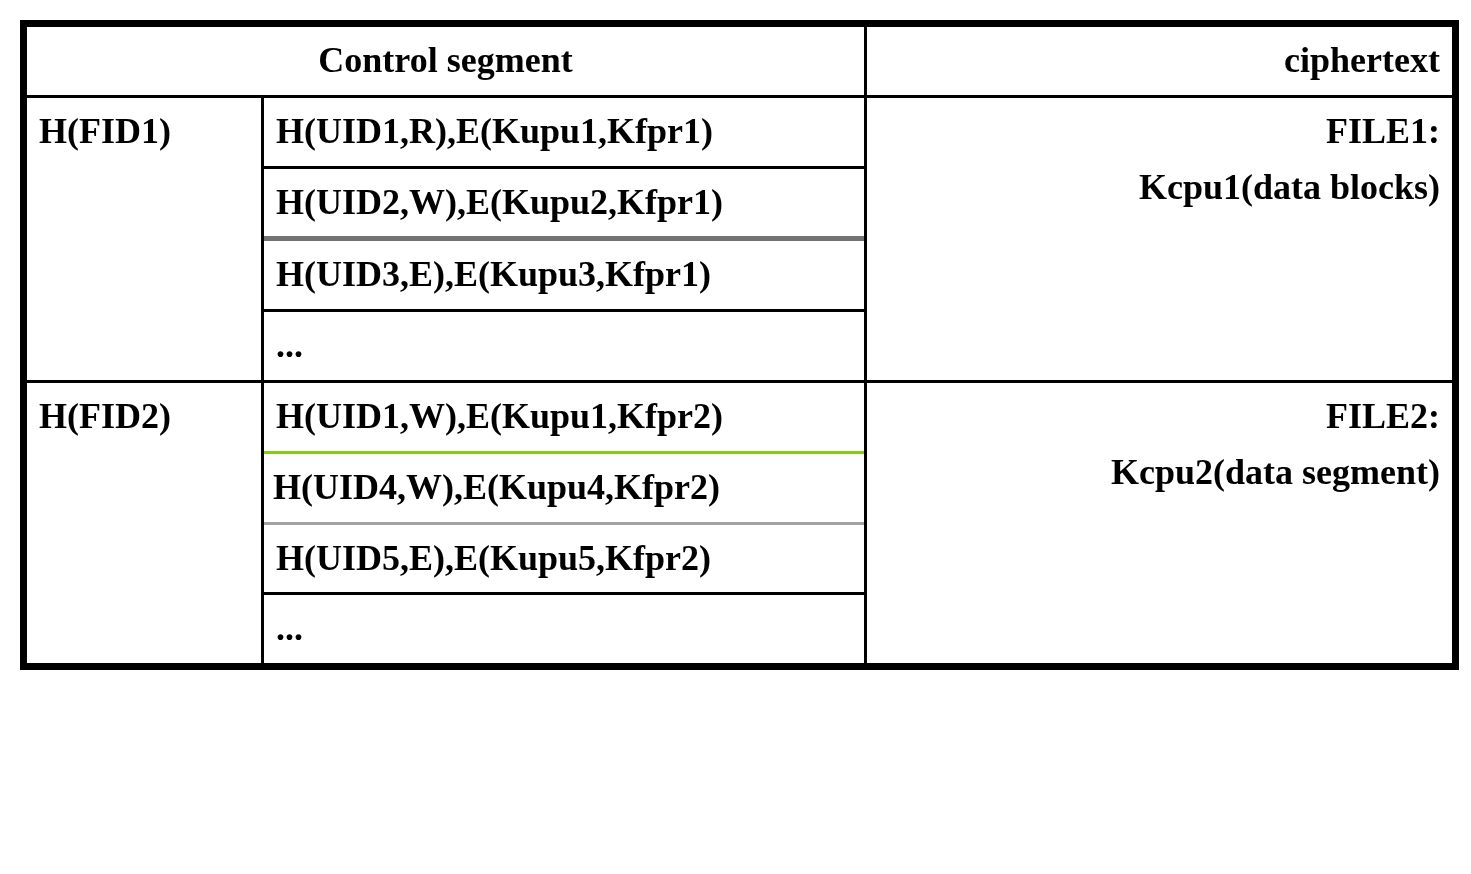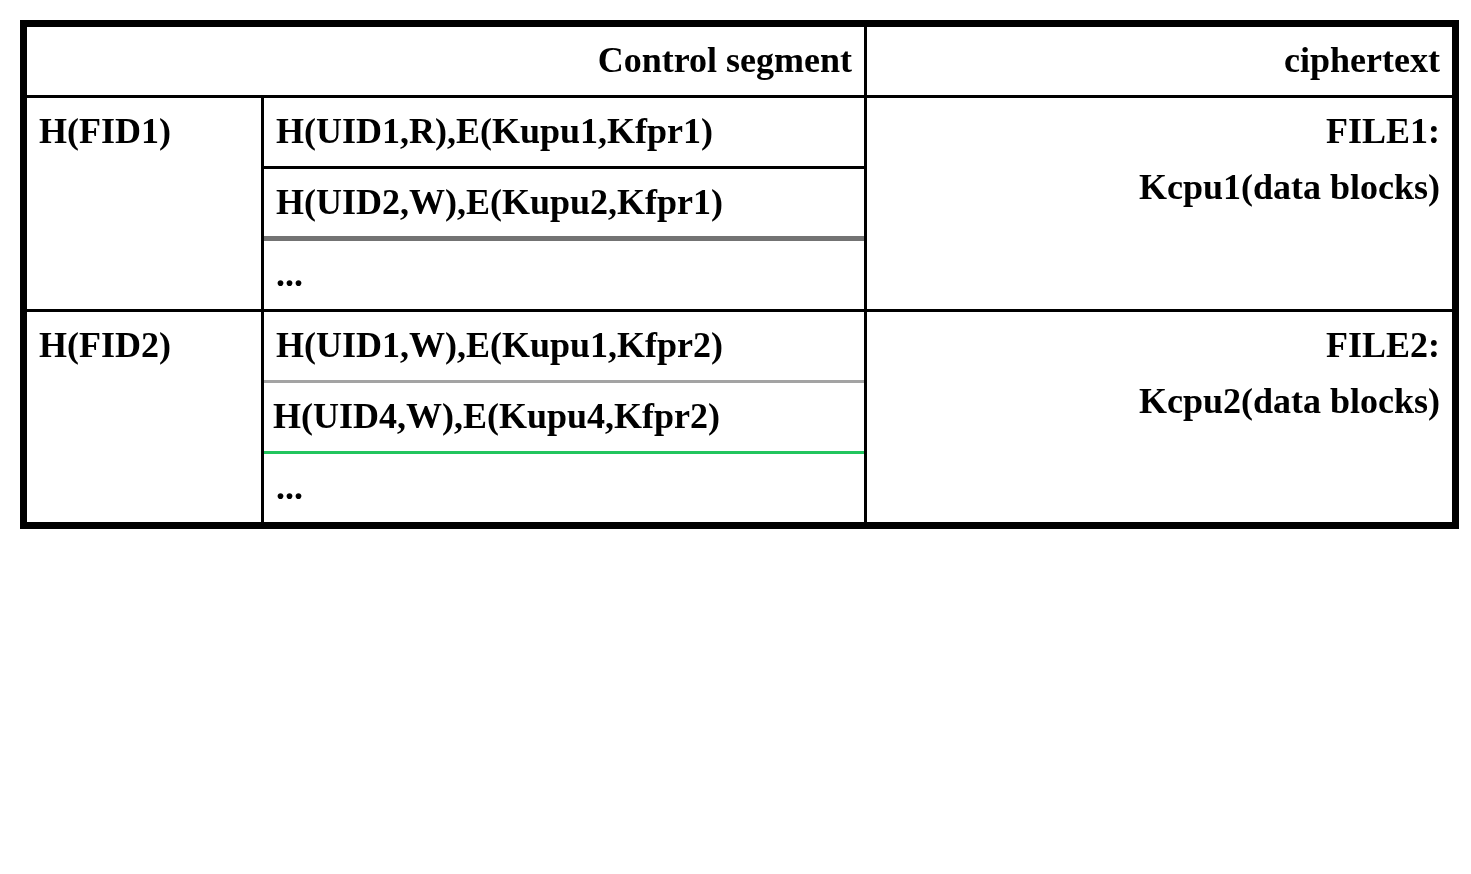--- a/index.html
+++ b/index.html
@@ -20,21 +20,21 @@
       width: 100%;
       border-collapse: collapse;
     }
     td, th {
       border: 3px solid #000000;
       padding: 6px 12px;
       vertical-align: top;
       line-height: 1.55;
     }
     .header-left {
-      text-align: right;
+      text-align: center;
     }
     .header-right {
       text-align: right;
     }
     .col-fid {
       width: 210px;
       margin-top: 26px;
     }
     .col-entries {
       width: 600px;
@@ -74,47 +74,53 @@
       <td class="col-entries no-inner-padding">
         <table class="inner-table">
           <tbody>
                 <tr>
                   <td style="border-bottom:3px solid #000;">H(UID1,R),E(Kupu1,Kfpr1)</td>
                 </tr>
           <tr>
                   <td style="border-bottom:5px solid #737373;">H(UID2,W),E(Kupu2,Kfpr1)</td>
                 </tr>
           <tr>
+                  <td style="border-bottom:3px solid #000;">H(UID3,E),E(Kupu3,Kfpr1)</td>
+                </tr>
+          <tr>
                   <td>...</td>
                 </tr>
         </tbody>
             </table>
       </td>
       <td class="col-cipher">
         <span>FILE1:</span><br>
         <span>Kcpu1(data blocks)</span>
       </td>
     </tr>
     <tr>
       <td class="col-fid">H(FID2)</td>
       <td class="col-entries no-inner-padding">
         <table class="inner-table">
           <tbody>
                 <tr>
-                  <td style="border-bottom:3px solid #a3a3a3;">H(UID1,W),E(Kupu1,Kfpr2)</td>
+                  <td style="border-bottom:3px solid #84cc16;">H(UID1,W),E(Kupu1,Kfpr2)</td>
                 </tr>
           <tr>
-                  <td style="border-bottom:3px solid #22c55e;padding-left:9px;">H(UID4,W),E(Kupu4,Kfpr2)</td>
+                  <td style="border-bottom:3px solid #a3a3a3;padding-left:9px;">H(UID4,W),E(Kupu4,Kfpr2)</td>
+                </tr>
+          <tr>
+                  <td style="border-bottom:3px solid #000;">H(UID5,E),E(Kupu5,Kfpr2)</td>
                 </tr>
           <tr>
                   <td>...</td>
                 </tr>
         </tbody>
             </table>
       </td>
       <td class="col-cipher">
         <span>FILE2:</span><br>
-        <span>Kcpu2(data blocks)</span>
+        <span>Kcpu2(data segment)</span>
       </td>
     </tr>
   </tbody>
     </table>
 </div>
 
 </body></html>

